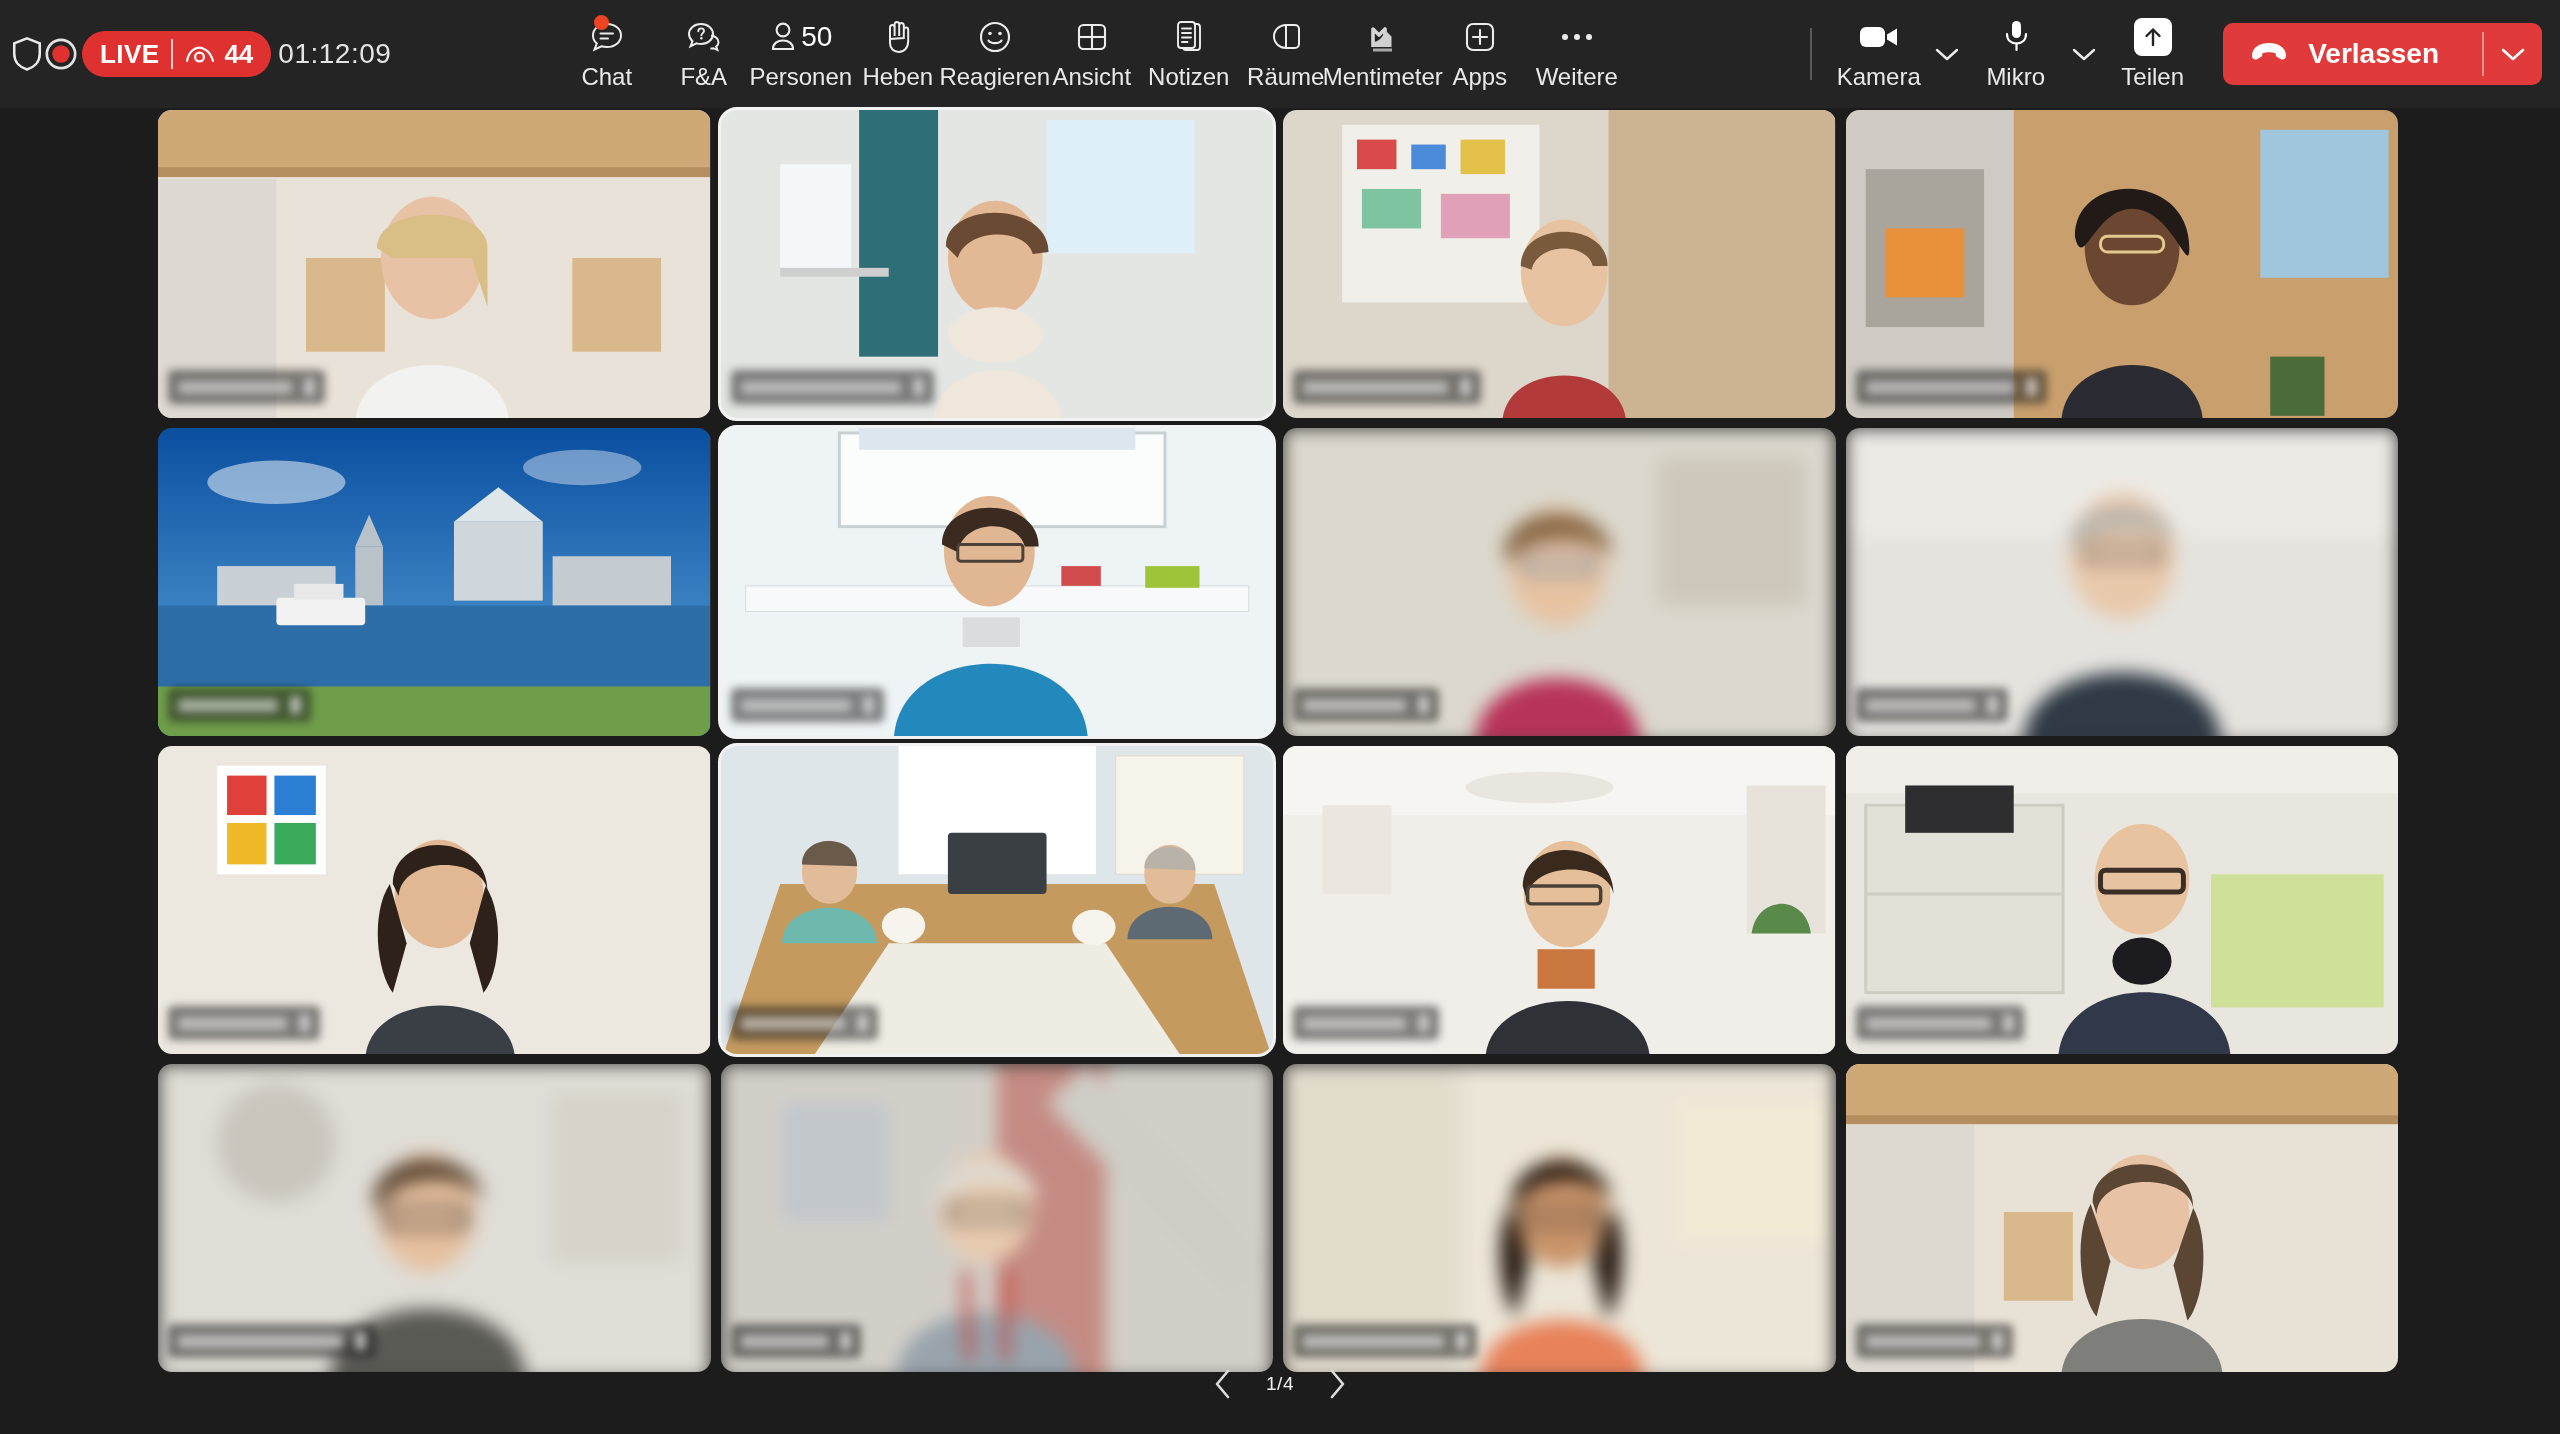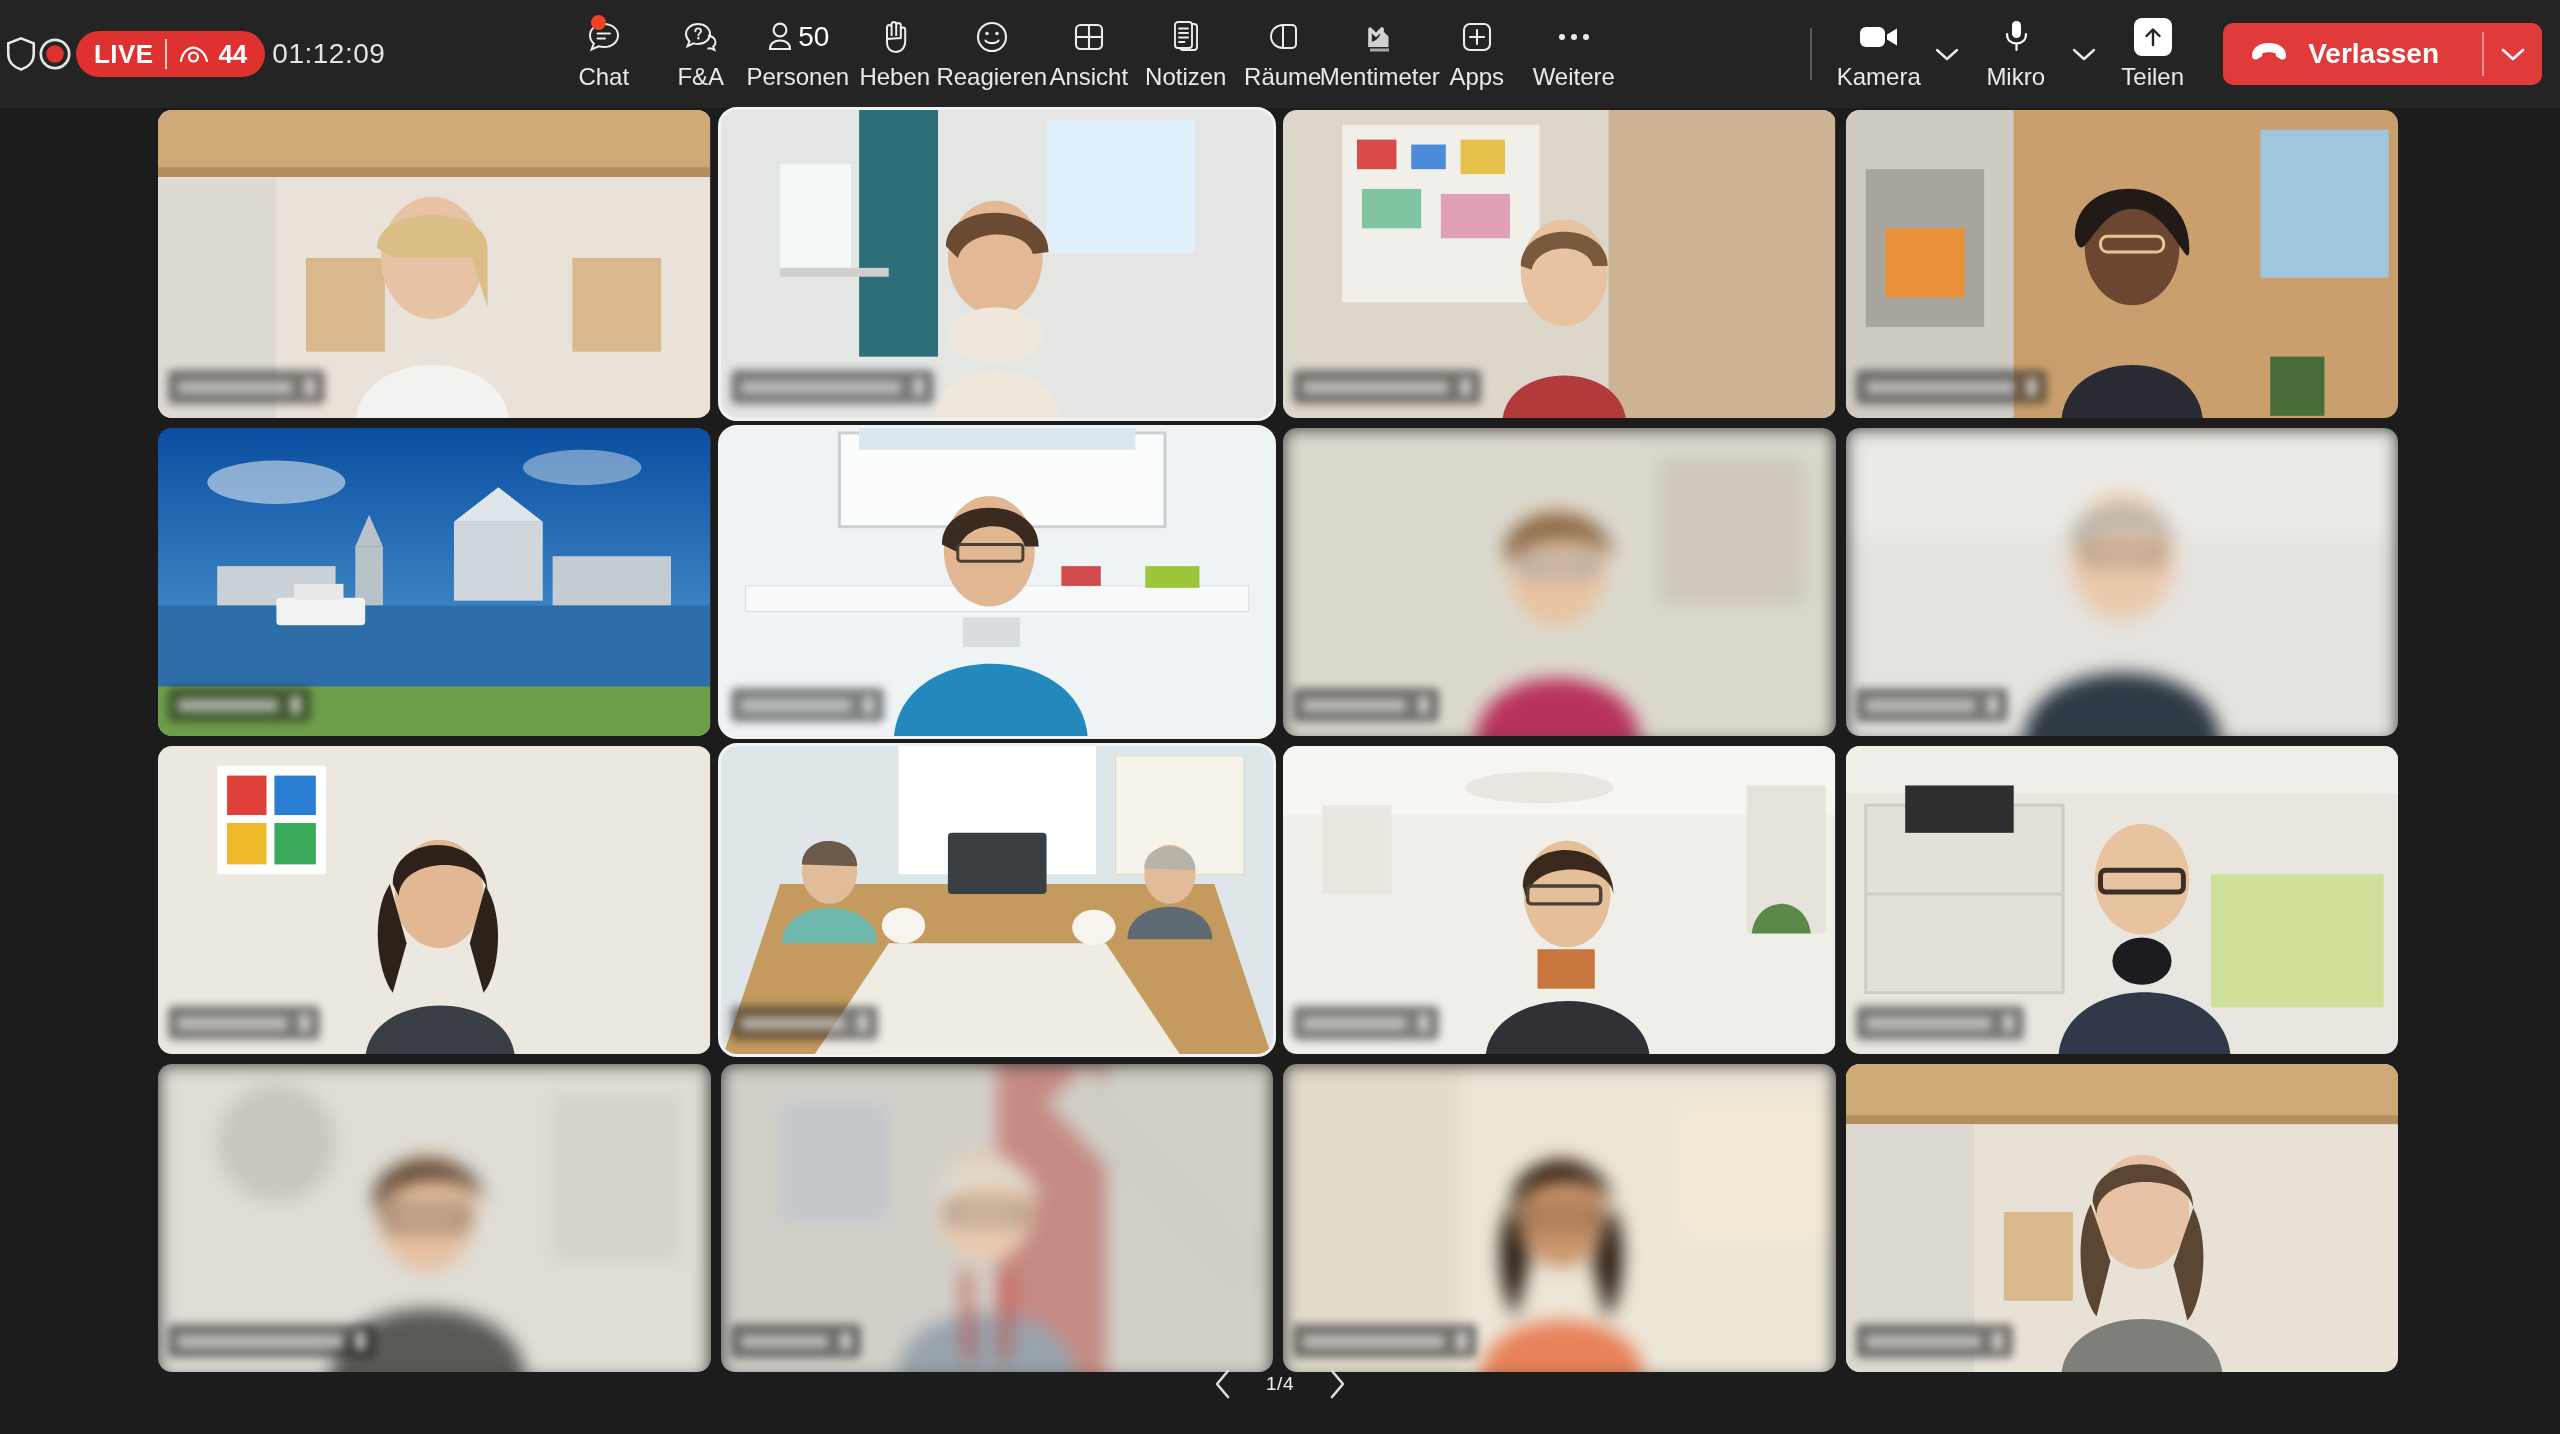--- a/index.html
+++ b/index.html
@@ -10,21 +10,21 @@
     overflow: hidden;
   }
 
   
   .toolbar {
     position: absolute; top: 0; left: 0;
     width: 2560px; height: 108px;
     background: #242424;
     display: flex; align-items: center;
   }
-  .tb-left { display: flex; align-items: center; padding-left: 4px; }
+  .tb-left { display: flex; align-items: center; padding-left: 10px; }
   .shield-icon { width: 34px; height: 38px; display:block; }
   .rec-icon { width: 34px; height: 34px; display:block; }
 
   .live-pill {
     display: flex; align-items: center;
     background: #e03131; border-radius: 30px;
     height: 46px; padding: 0 18px; gap: 12px;
     margin-left: 4px;
   }
   .live-text { color: #fff; font-size: 26px; font-weight: 600; letter-spacing: .4px; }

